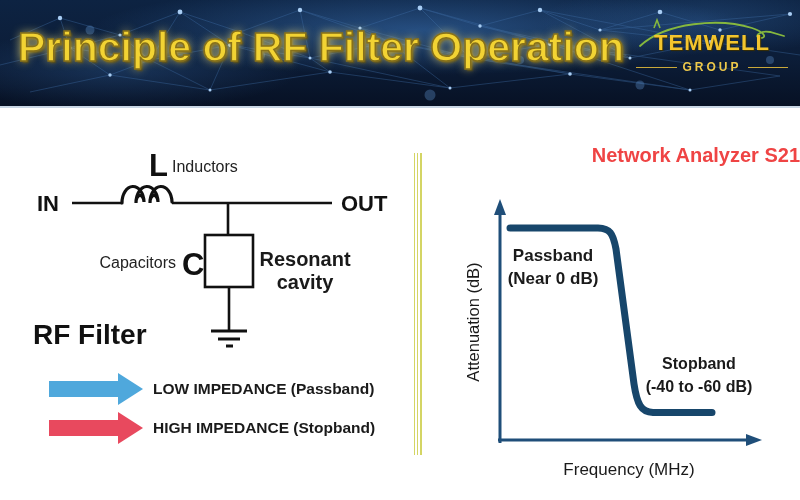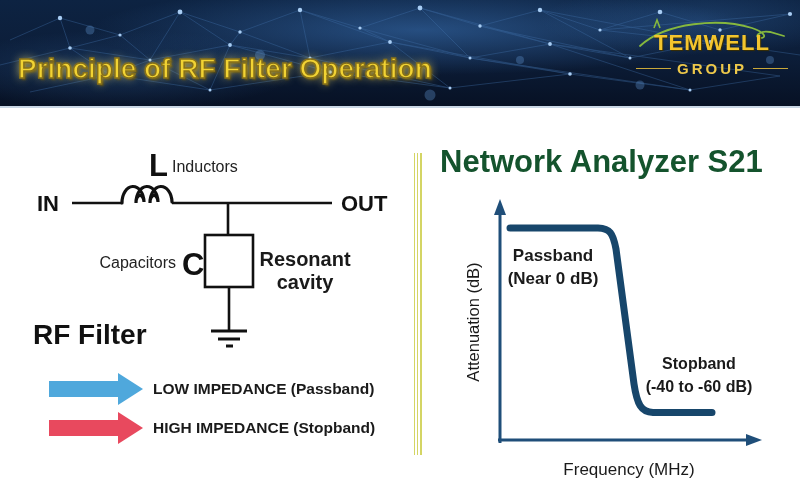--- a/index.html
+++ b/index.html
@@ -9,49 +9,48 @@
     font-family:"Liberation Sans", sans-serif;
   }
   
   .header{
     position:absolute;left:0;top:0;width:800px;height:108px;
     background:#0b1b33;border-bottom:2px solid #c9d6e4;box-sizing:border-box;
   }
   .header svg.mesh{position:absolute;left:0;top:0;}
   .header-title{
     position:absolute;left:18px;top:24px;width:620px;
-    font-size:28px;font-weight:800;letter-spacing:0px;
+    font-size:41px;font-weight:800;letter-spacing:0px;
     color:#f2d333;
     -webkit-text-stroke:1.5px #86701a;
     text-shadow:0 0 10px rgba(248,228,120,.85), 0 0 2px #6e5c12, 2px 2px 2px #4a3d08;
     white-space:nowrap;
-    margin-top:29px;
   }
   .logo{
     position:absolute;right:12px;top:30px;width:152px;text-align:center;
   }
   .logo-swoosh{position:absolute;left:0;top:-14px;width:152px;height:34px;}
   .logo-name{
     position:relative;
     font-size:22px;font-weight:800;letter-spacing:1px;color:#f3c52e;
     text-shadow:1px 1px 1px #3a2e00;
   }
   .logo-group-row{display:flex;align-items:center;gap:6px;margin-top:4px;}
   .logo-group-row .rule{flex:1;height:1px;background:#c9a83a;}
-  .logo-group{font-size:15px;letter-spacing:3px;color:#edc84a;font-weight:bold;}
+  .logo-group{font-size:12px;letter-spacing:3px;color:#edc84a;font-weight:bold;}
   
   .divider{position:absolute;top:153px;height:302px;background:#d4d564;}
   .divider.d1{left:414px;width:1px;}
   .divider.d2{left:417px;width:1px;}
   .divider.d3{left:420px;width:2px;}
   
   .circuit-svg{position:absolute;left:20px;top:140px;}
   .chart-title{
-    position:absolute;left:440px;top:144px;width:360px;text-align:left;
-    font-size:31px;font-weight:800;color:#14532d;letter-spacing:0px;
+    position:absolute;left:440px;top:144px;width:360px;text-align:right;
+    font-size:20px;font-weight:800;color:#ef4444;letter-spacing:0px;
   }
   .chart-svg{position:absolute;left:440px;top:185px;}
   text{font-family:"Liberation Sans", sans-serif;}
 </style>
 </head>
 <body>
 
 <div class="header">
   <svg class="mesh" width="800" height="106" viewBox="0 0 800 106">
     <defs>

